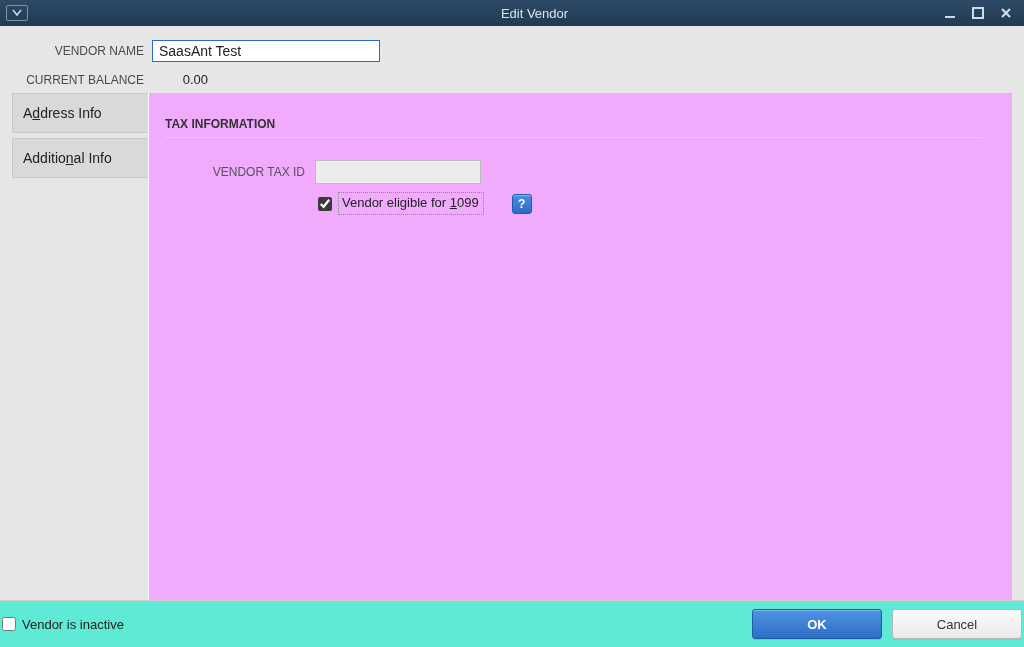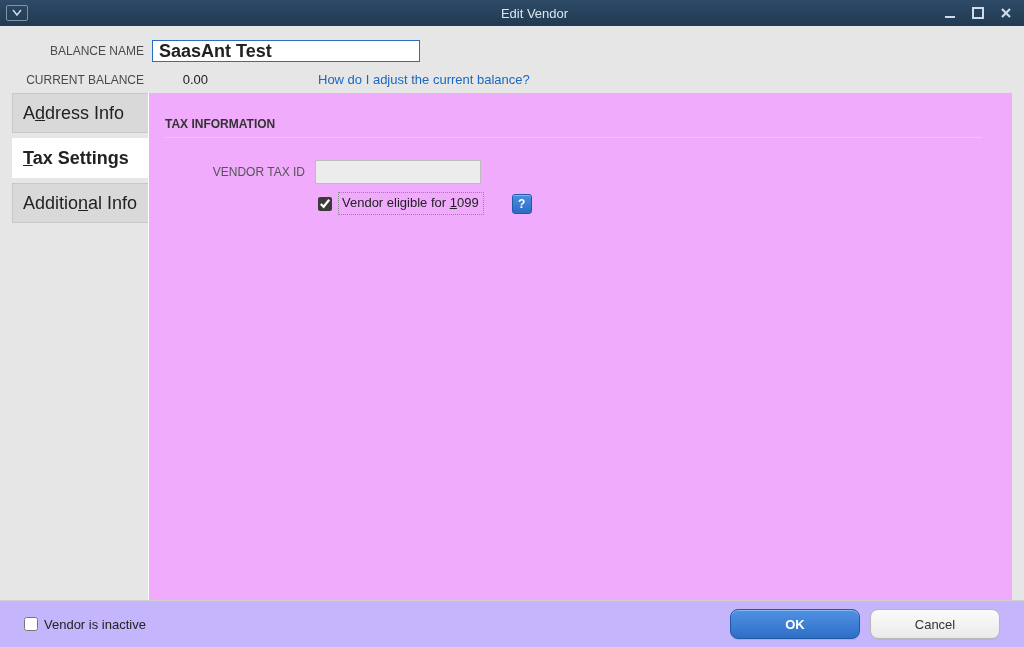--- a/index.html
+++ b/index.html
@@ -52,24 +52,24 @@
   
   .header {
     padding:14px 14px 6px 14px;
   }
   .row1 { display:flex; align-items:center; }
   .lbl-vendorname {
     width:130px; text-align:right; margin-right:8px;
     font-size:12px; color:#4a4a4a;
   }
   .vendorname-input {
-    width:268px; height:22px;
+    width:228px; height:22px;
     border:1px solid #2a6fbf;
     background:#fff;
-    font-size:18px; font-weight:bold;
+    font-size:14px; font-weight:normal;
     color:#222;
     padding:0 6px;
     box-sizing:border-box;
   }
   .row2 { display:flex; align-items:center; margin-top:10px; }
   .lbl-curbal {
     width:130px; text-align:right; margin-right:8px;
     font-size:12px; color:#4a4a4a;
   }
   .curbal-val { font-size:13px; color:#222; width:56px;text-align:right; }
@@ -89,21 +89,21 @@
     width:136px;
     padding-top:0;
   }
   .tab {
     height:40px;
     background:#d9d9d9;
     border:1px solid #c8c8c8;
     border-right:none;
     display:flex; align-items:center;
     padding-left:10px;
-    font-size:18px; color:#222;
+    font-size:14px; color:#222;
     margin-bottom:5px;
     cursor:default;
     box-sizing:border-box;
   }
   .tab.active {
     background:#ffffff;
     border:1px solid #ffffff;
     font-weight:bold;
   }
   .tab .u { text-decoration:underline; }
@@ -161,35 +161,35 @@
     margin-left:28px;
     box-shadow:inset 0 1px 0 rgba(255,255,255,.35);
     cursor:pointer;
   }
 
   
   .footer {
     height:46px;
     border-top:1px solid #cfcfcf;
     display:flex; align-items:center;
-    padding:0 24px;
-    background:#c4b5fd;
+    padding:0 2px;
+    background:#5eead4;
   }
   .footer .inactive {
     display:flex; align-items:center;
     font-size:13px; color:#222;
   }
   .footer .inactive input { width:14px; height:14px; margin:0 6px 0 0; }
   .footer .btns { margin-left:auto; display:flex; gap:10px; }
   .btn {
     width:128px; height:28px;
     border:1px solid #b7b7b7;
     background:linear-gradient(#fbfbfb,#eaeaea);
     font-size:13px; color:#333;
-    border-radius:8px;
+    border-radius:3px;
     cursor:default;
     display:flex; align-items:center; justify-content:center;
     box-shadow:0 1px 0 rgba(0,0,0,.04);
   }
   .btn.primary {
     background:linear-gradient(#4f92e3,#2e6fc6);
     border:1px solid #1f5aa8;
     color:#fff; font-weight:bold;
     box-shadow:inset 0 1px 0 rgba(255,255,255,.35), 0 1px 0 rgba(0,0,0,.08);
   }
@@ -220,37 +220,33 @@
       <div class="ctrl">
         <svg width="14" height="14" viewBox="0 0 14 14">
             <path d="M3 3 L11 11 M11 3 L3 11" stroke="#cfdbe6" stroke-width="2.2"></path>
           </svg>
       </div>
     </div>
   </div>
 
   <div class="header">
     <div class="row1">
-      <div class="lbl-vendorname">BALANCE NAME</div>
+      <div class="lbl-vendorname">VENDOR NAME</div>
       <input class="vendorname-input" type="text" value="SaasAnt Test" style="">
     </div>
     <div class="row2">
       <div class="lbl-curbal">CURRENT BALANCE</div>
       <div class="curbal-val">0.00</div>
-      <div class="balance-link">How do I adjust the current balance?</div>
     </div>
   </div>
 
   <div class="body">
     <div class="sidebar">
       <div class="tab">
         <span><span>A</span><span class="u">d</span><span>dress Info</span></span>
-      </div>
-      <div class="tab active">
-        <span><span class="u">T</span><span>ax Settings</span></span>
       </div>
       <div class="tab">
         <span><span>Additio</span><span class="u">n</span><span>al Info</span></span>
       </div>
     </div>
 
     <div class="panel">
       <div class="section-title">TAX INFORMATION</div>
       <hr class="section-hr">
 

